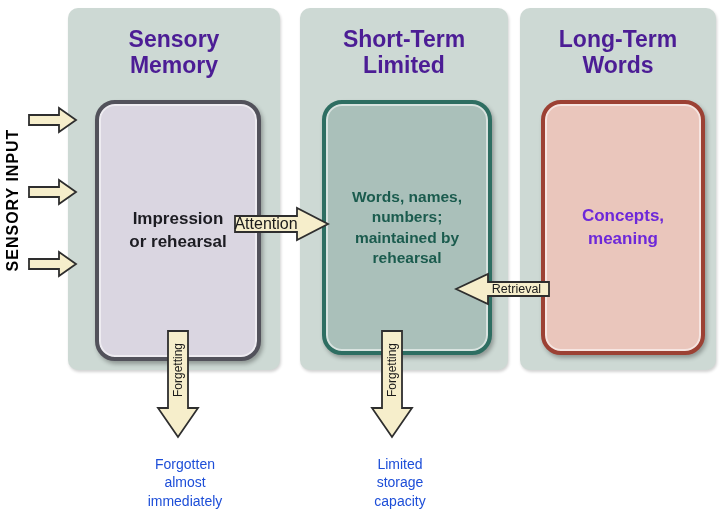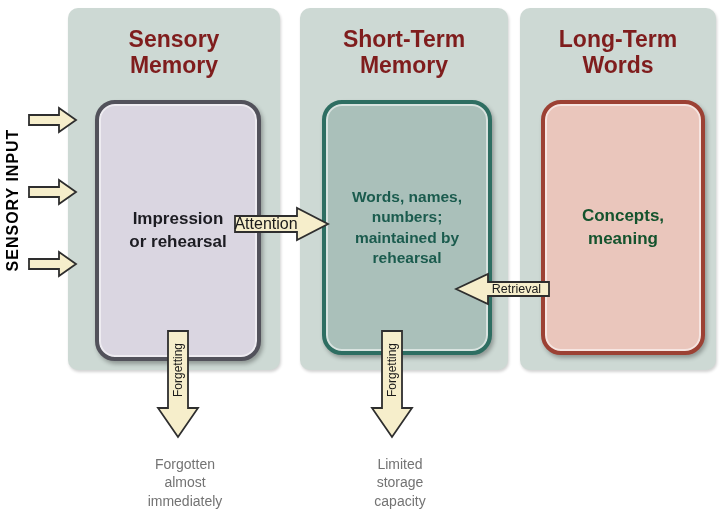--- a/index.html
+++ b/index.html
@@ -9,33 +9,33 @@
   }
   .panel{
     position:absolute;top:8px;height:362px;background:#cdd9d4;
     border-radius:10px;box-shadow:1px 2px 3px rgba(0,0,0,.18);z-index:1;
   }
   #panel-sensory{left:68px;width:212px;}
   #panel-stm{left:300px;width:208px;}
   #panel-ltm{left:520px;width:196px;}
   .panel-title{
     width:160px;margin:18px auto 0;text-align:center;font-weight:bold;
-    font-size:23px;line-height:1.15;color:#7f1d1d;
+    font-size:23px;line-height:1.15;color:#4c1d95;
   }
   .inner-box{
     position:absolute;border-radius:20px;z-index:2;
     display:flex;align-items:center;justify-content:center;text-align:center;
     font-weight:bold;box-shadow:2px 3px 4px rgba(0,0,0,.30), inset 0 0 0 2px rgba(255,255,255,.55);
   }
   #box-sensory{left:95px;top:100px;width:158px;height:253px;background:#dad6e1;border:4px solid #52525b;}
   #box-sensory .box-text{width:100px;font-size:17px;line-height:1.35;color:#1c1c22;}
   #box-stm{left:322px;top:100px;width:162px;height:247px;background:#aac0ba;border:4px solid #2e6e62;}
   #box-stm .box-text{width:112px;font-size:15.5px;line-height:1.3;color:#1b5b4e;}
   #box-ltm{left:541px;top:100px;width:156px;height:247px;background:#eac6bc;border:4px solid #9c4134;}
-  #box-ltm .box-text{width:100px;font-size:17px;line-height:1.35;color:#14532d;}
+  #box-ltm .box-text{width:100px;font-size:17px;line-height:1.35;color:#6d28d9;}
   .vlabel{
     position:absolute;left:-76px;top:190px;width:180px;height:20px;
     transform:rotate(-90deg);text-align:center;font-weight:bold;font-size:16px;
     letter-spacing:1px;color:#000;z-index:3;
   }
   .arrow{position:absolute;z-index:3;}
   .arrow svg{display:block;width:100%;height:100%;}
   .arrow-label{
     position:absolute;display:flex;align-items:center;justify-content:center;
     text-align:center;color:#1a1a1a;z-index:4;
@@ -47,36 +47,36 @@
   #arrow-attention .arrow-label{left:2px;right:34px;top:0;bottom:0;font-size:16px;}
   #arrow-encoding{left:454px;top:160px;width:96px;height:52px;}
   #arrow-encoding .arrow-label{left:2px;right:34px;top:0;bottom:0;font-size:11px;line-height:1.12;}
   #arrow-retrieval{left:454px;top:272px;width:96px;height:34px;}
   #arrow-retrieval .arrow-label{left:32px;right:3px;top:0;bottom:0;font-size:12.5px;}
   .forget-arrow{width:46px;height:110px;}
   #arrow-forget-sensory{left:155px;top:330px;}
   #arrow-forget-stm{left:369px;top:330px;}
   .forget-arrow .arrow-label{left:0;right:0;top:2px;height:76px;}
   .forget-arrow .arrow-label span{transform:rotate(-90deg);white-space:nowrap;font-size:12px;}
-  .caption{position:absolute;text-align:center;font-size:14px;line-height:1.32;color:#737373;z-index:2;}
+  .caption{position:absolute;text-align:center;font-size:14px;line-height:1.32;color:#1d4ed8;z-index:2;}
   #caption-sensory{left:137px;top:455px;width:96px;}
   #caption-stm{left:360px;top:455px;width:80px;}
 </style>
 </head>
 <body>
 
 <div id="stage">
 
   <div class="vlabel">SENSORY INPUT</div>
 
   <div class="panel" id="panel-sensory">
     <div class="panel-title">Sensory Memory</div>
   </div>
   <div class="panel" id="panel-stm">
-    <div class="panel-title">Short-Term Memory</div>
+    <div class="panel-title">Short-Term Limited</div>
   </div>
   <div class="panel" id="panel-ltm">
     <div class="panel-title">Long-Term Words</div>
   </div>
 
   <div class="inner-box" id="box-sensory">
     <div class="box-text">Impression or rehearsal</div>
   </div>
   <div class="inner-box" id="box-stm">
     <div class="box-text">Words, names, numbers; maintained by rehearsal</div>

